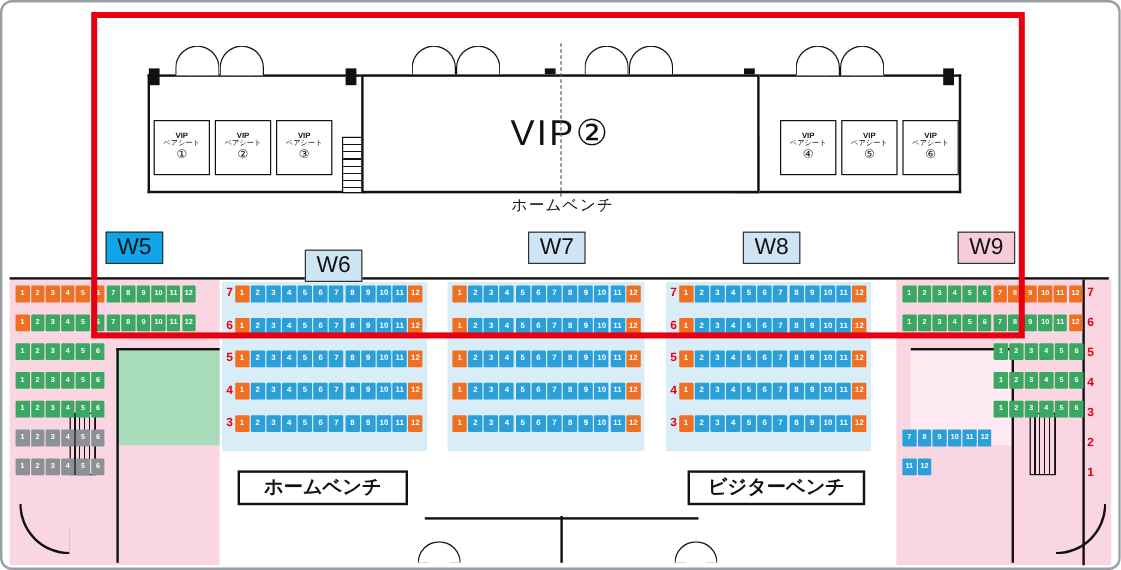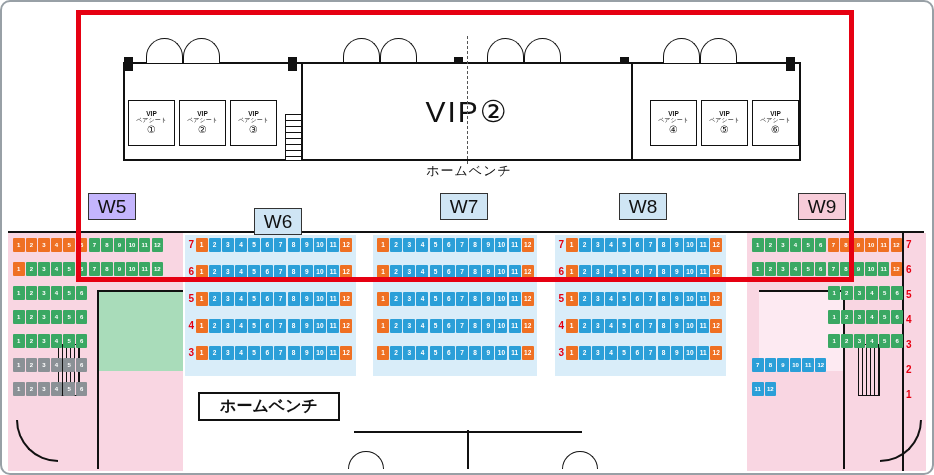--- a/index.html
+++ b/index.html
@@ -34,21 +34,21 @@
   .pair-box{width:47px; height:46px; box-sizing:border-box; border:1.2px solid #111; background:#fff;
     display:flex; flex-direction:column; align-items:center; justify-content:center; text-align:center;}
   .pl1{font-size:6.5px; font-weight:bold; line-height:1.2;}
   .pl2{font-size:6px; line-height:1.2;}
   .pl3{font-size:10px; line-height:1.2;}
   .concourse{left:467px; top:160px; transform:translateX(-50%); font-size:13px; letter-spacing:1px;}
 
   
   .sec-label{top:191px; width:48px; height:27px; box-sizing:border-box; border:1px solid #333;
     display:flex; align-items:center; justify-content:center; font-size:19px; z-index:10;}
-  #lab-w5{left:86px;  background:#c4b5fd;}
+  #lab-w5{left:86px;  background:#0ea5e9;}
   #lab-w6{left:252px; background:#cfe5f4;margin-top:15px;}
   #lab-w7{left:438px; background:#cfe5f4;}
   #lab-w8{left:617px; background:#cfe5f4;}
   #lab-w9{left:796px; background:#f7ccd9;}
 
   
   .stand-line{left:6px; top:229px; width:916px; height:2px; background:#111; z-index:3;}
   .panel-left{left:6px; top:231px; width:175px; height:238px; background:#f9d6e2; z-index:1;}
   .panel-right{left:745px; top:231px; width:179px; height:238px; background:#f9d6e2; z-index:1;}
   .strip-vline{left:900px; top:231px; width:2px; height:238px; background:#111; z-index:4;}
@@ -182,20 +182,21 @@
   <div id="ladder-left" class="abs ladder"></div>
   <div id="ladder-right" class="abs ladder"></div>
   <div class="abs arc-bl"></div>
   <div class="abs arc-br"></div>
   <div class="abs center-vline"></div>
   <div class="abs bottom-hline"></div>
   <div id="door-b1" class="abs door-b"></div>
   <div id="door-b2" class="abs door-b"></div>
 
   <div id="bench-home" class="abs bench">ホームベンチ</div>
+  <div id="bench-visitor" class="abs bench">ビジターベンチ</div>
 
   <div id="w6" class="abs main-block">
       <div class="seat-row">
         <span class="row-num">7</span>
         <span class="seat" style="background: rgb(239, 112, 35);">1</span>
         <span class="seat" style="background: rgb(43, 159, 216);">2</span>
         <span class="seat" style="background: rgb(43, 159, 216);">3</span>
         <span class="seat" style="background: rgb(43, 159, 216);">4</span>
         <span class="seat" style="background: rgb(43, 159, 216);">5</span>
         <span class="seat" style="background: rgb(43, 159, 216);">6</span>

